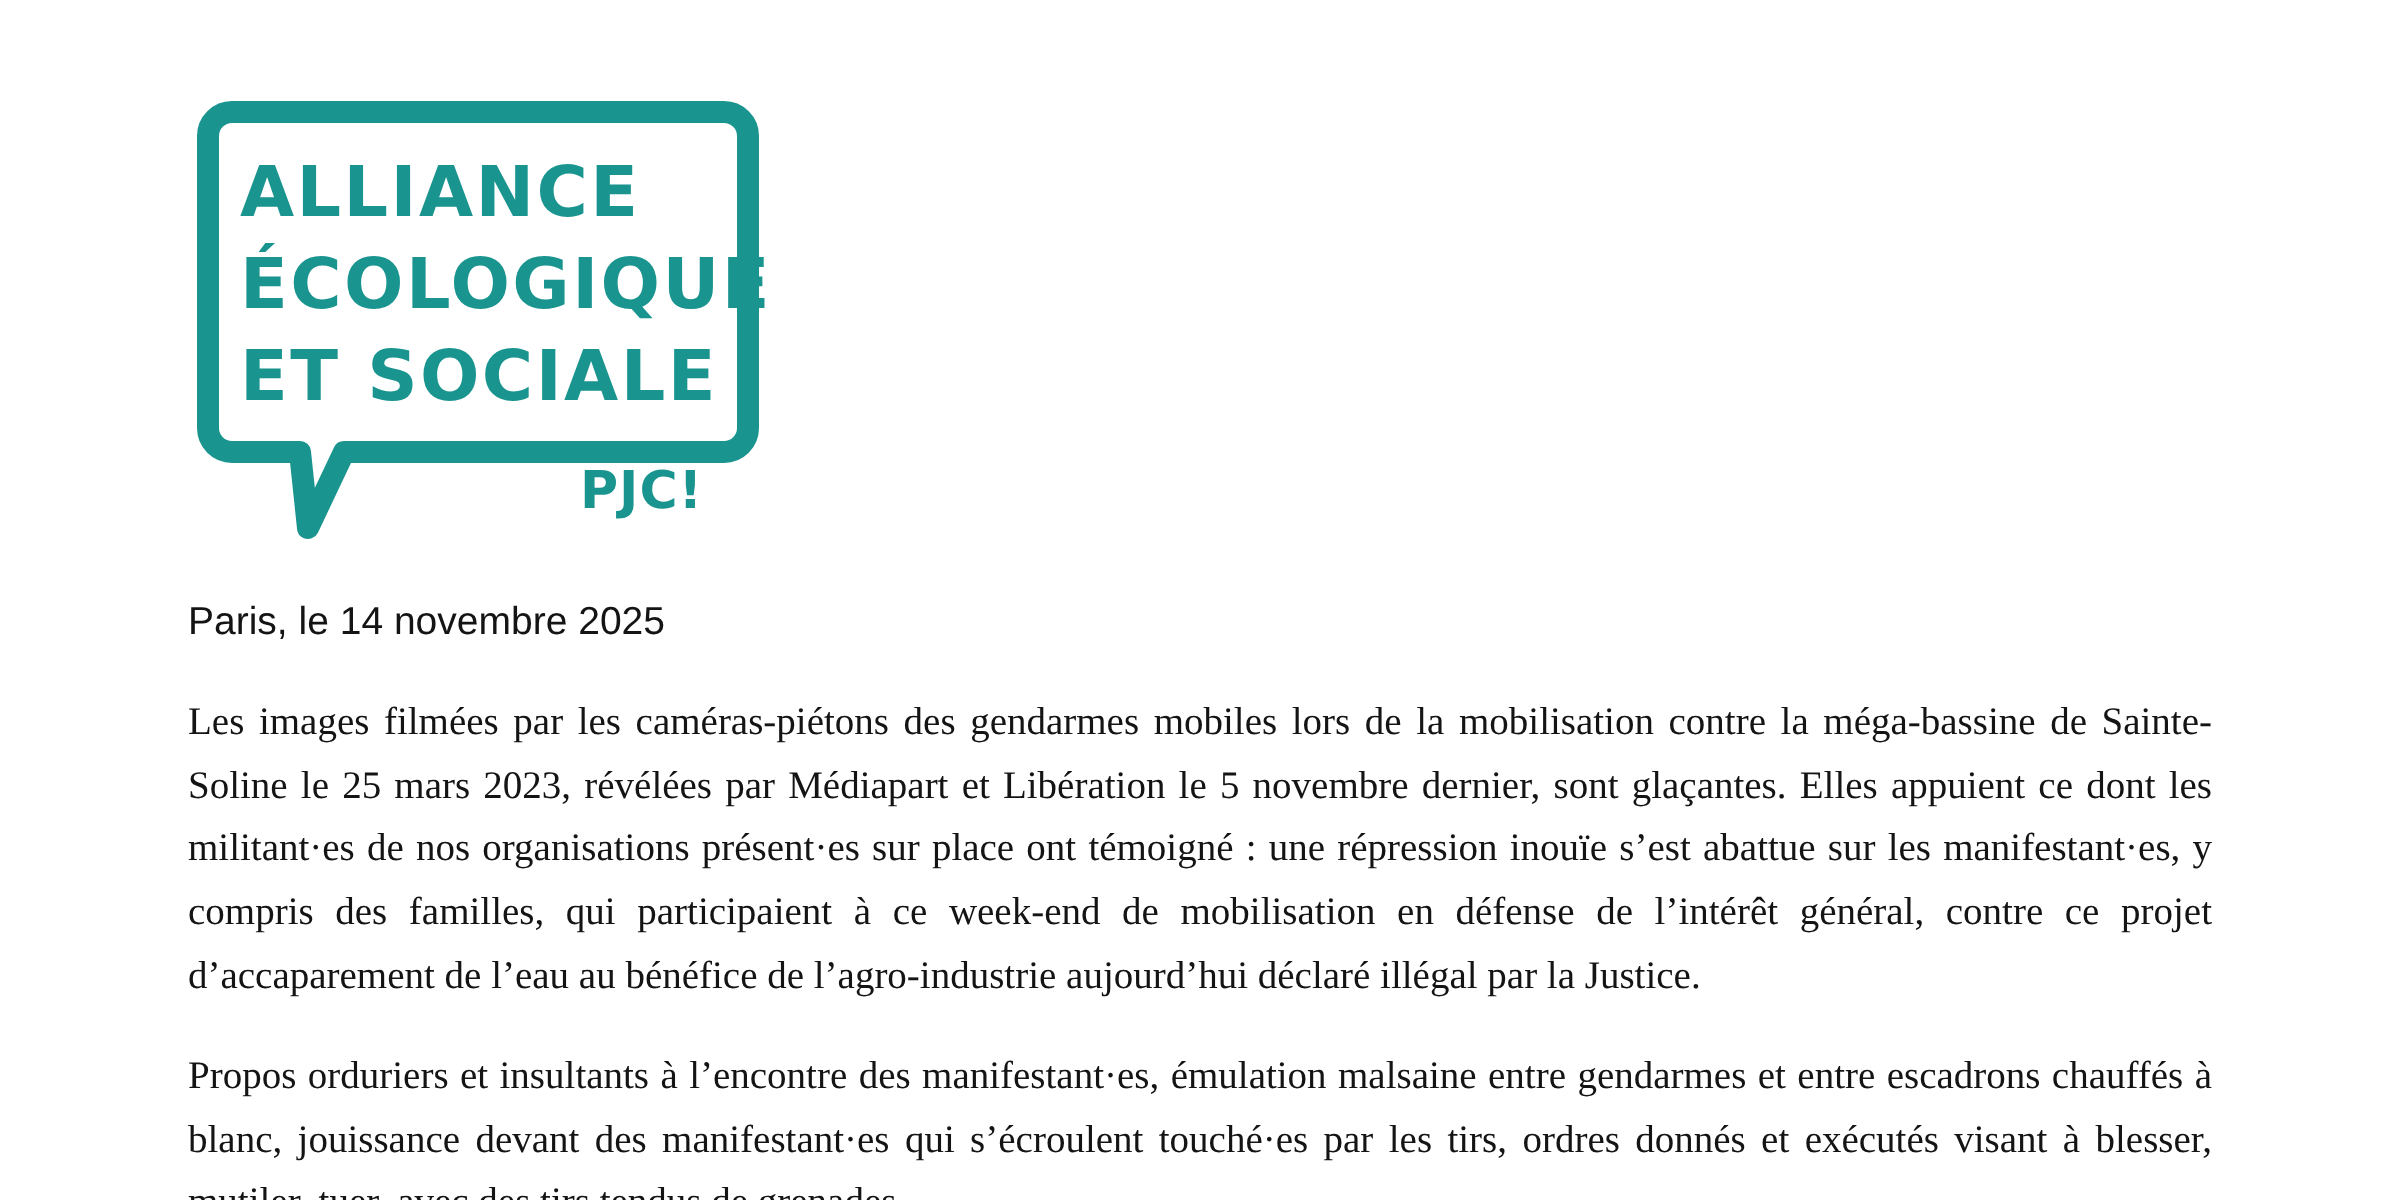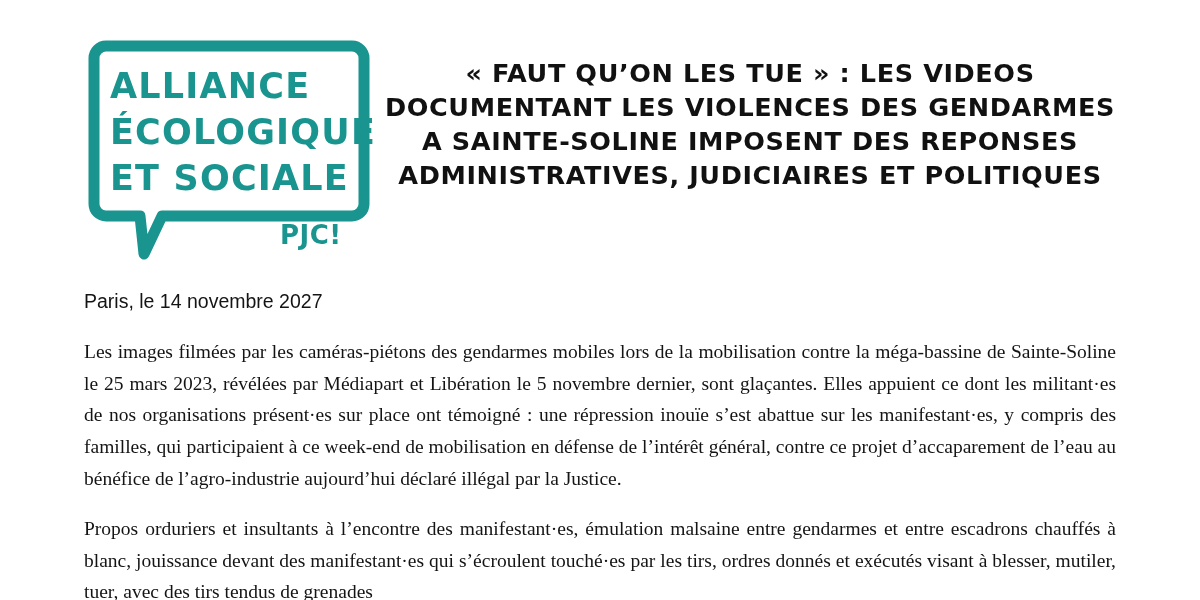--- a/index.html
+++ b/index.html
@@ -12,21 +12,21 @@
     height: 600px;
     overflow: hidden;
     font-family: "Liberation Sans", sans-serif;
     color: #1a1a1a;
   }
   .page {
     position: relative;
     width: 1200px;
     height: 600px;
     box-sizing: border-box;
-    padding: 4px;
+    padding: 14px;
   }
 
   
   .header {
     display: flex;
     align-items: flex-start;
     padding: 28px 80px 0 80px;
     box-sizing: border-box;
   }
 
@@ -94,24 +94,21 @@
       <svg class="logo-svg" width="290" height="225" viewBox="0 0 290 225" xmlns="http://www.w3.org/2000/svg">
 
         <path d="M22 10 H268 a12 12 0 0 1 12 12 V168 a12 12 0 0 1 -12 12 H78 L60 218 L56 180 H22 a12 12 0 0 1 -12 -12 V22 a12 12 0 0 1 12 -12 Z" fill="none" stroke="#19948f" stroke-width="11" stroke-linejoin="round"></path>
         <text x="26" y="62" font-family="DejaVu Sans, sans-serif" font-size="35" font-weight="bold" fill="#19948f" letter-spacing="1.2">ALLIANCE</text>
         <text x="26" y="108" font-family="DejaVu Sans, sans-serif" font-size="35" font-weight="bold" fill="#19948f" letter-spacing="1.2">ÉCOLOGIQUE</text>
         <text x="26" y="154" font-family="DejaVu Sans, sans-serif" font-size="35" font-weight="bold" fill="#19948f" letter-spacing="1.2">ET SOCIALE</text>
         <text x="196" y="208" font-family="DejaVu Sans, sans-serif" font-size="26" font-weight="bold" fill="#19948f" letter-spacing="0.5">PJC!</text>
       </svg>
     </div>
 
-    <div class="title-wrap">
-      <h1 class="doc-title">« FAUT QU’ON LES TUE » : LES VIDEOS DOCUMENTANT LES VIOLENCES DES GENDARMES A SAINTE-SOLINE IMPOSENT DES REPONSES ADMINISTRATIVES, JUDICIAIRES ET POLITIQUES</h1>
-    </div>
   </div>
 
   <div class="body-text">
-    <p class="dateline">Paris, le 14 novembre 2027</p>
+    <p class="dateline">Paris, le 14 novembre 2025</p>
     <p class="para">Les images filmées par les caméras-piétons des gendarmes mobiles lors de la mobilisation contre la méga-bassine de Sainte-Soline le 25 mars 2023, révélées par Médiapart et Libération le 5 novembre dernier, sont glaçantes. Elles appuient ce dont les militant·es de nos organisations présent·es sur place ont témoigné : une répression inouïe s’est abattue sur les manifestant·es, y compris des familles, qui participaient à ce week-end de mobilisation en défense de l’intérêt général, contre ce projet d’accaparement de l’eau au bénéfice de l’agro-industrie aujourd’hui déclaré illégal par la Justice.</p>
     <p class="para">Propos orduriers et insultants à l’encontre des manifestant·es, émulation malsaine entre gendarmes et entre escadrons chauffés à blanc, jouissance devant des manifestant·es qui s’écroulent touché·es par les tirs, ordres donnés et exécutés visant à blesser, mutiler, tuer, avec des tirs tendus de grenades</p>
   </div>
 
 </div>
 
 </body></html>

